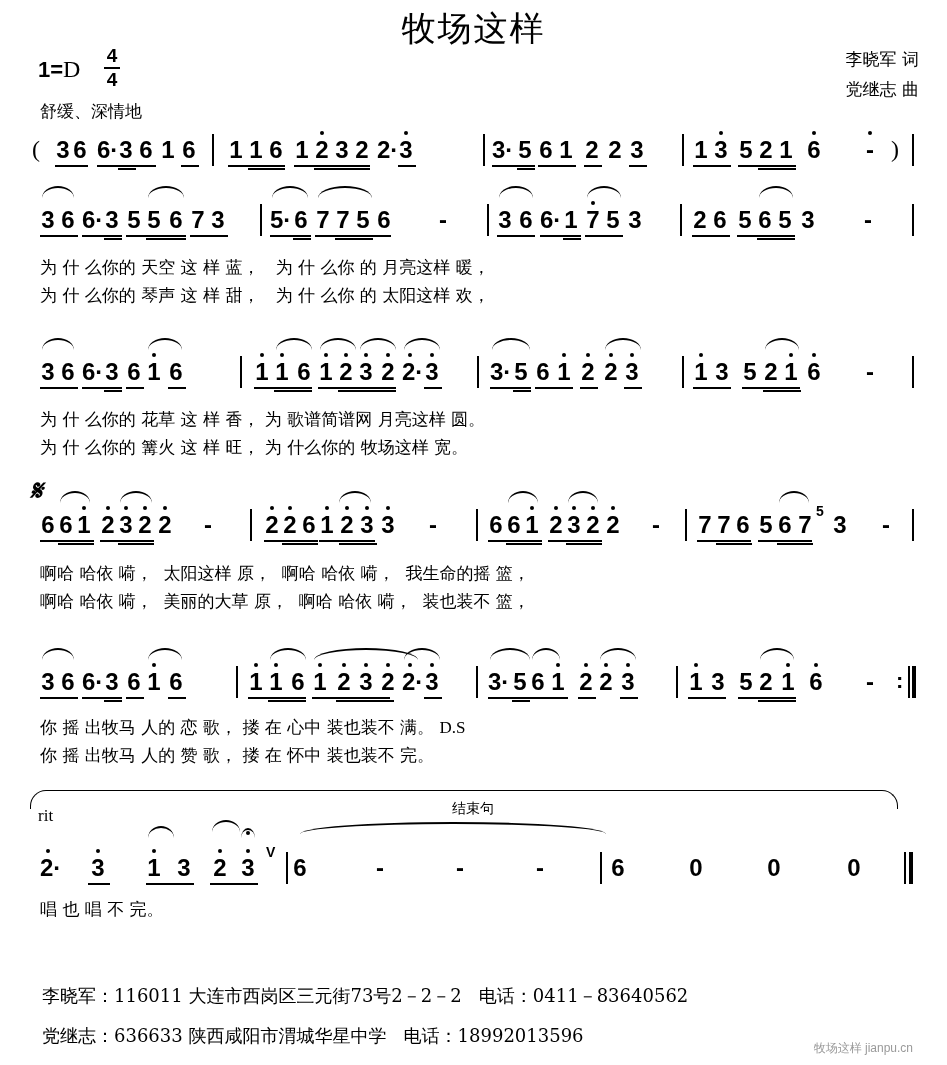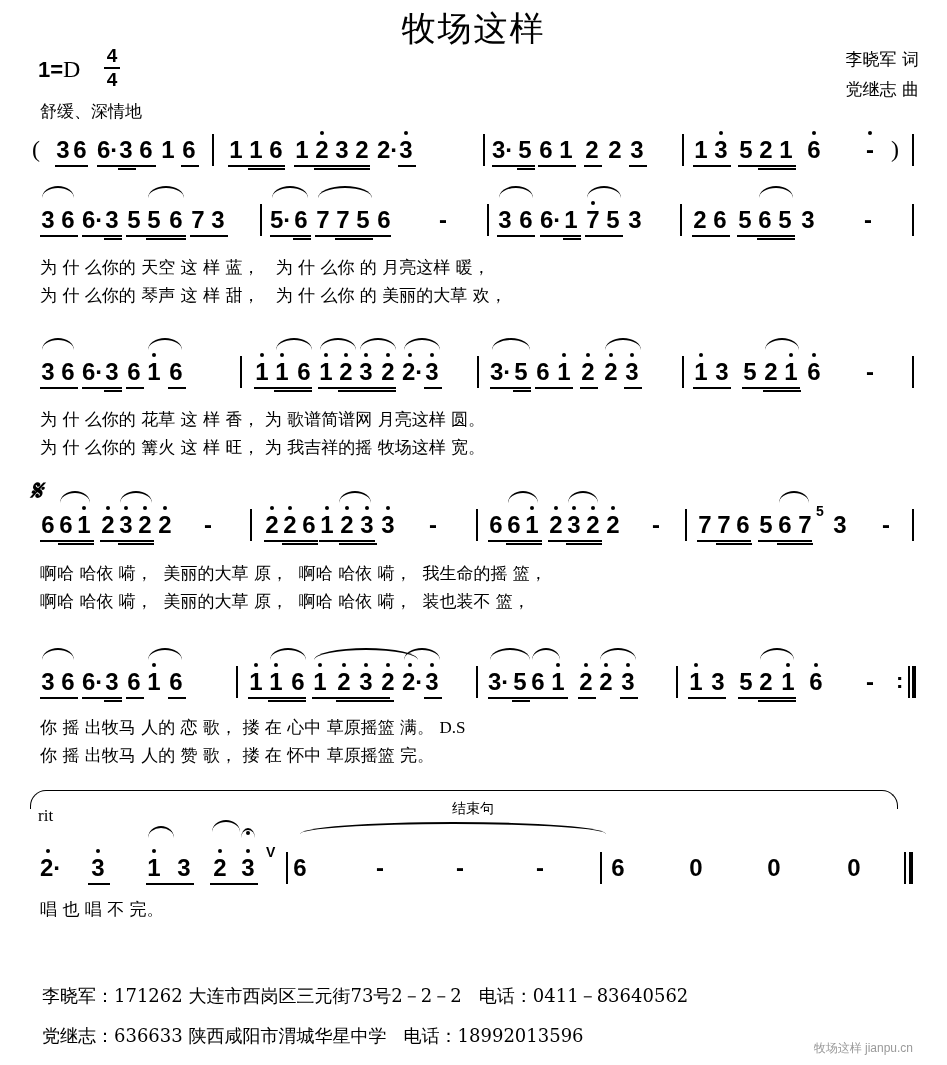--- a/index.html
+++ b/index.html
@@ -164,21 +164,21 @@
     <div class="ul" style="left: 757px; width: 38px; top: 38px;"></div>
     <div class="slur" style="left: 42px; width: 32px; top: -14px;"></div>
     <div class="slur" style="left: 148px; width: 36px; top: -14px;"></div>
     <div class="slur" style="left: 272px; width: 36px; top: -14px;"></div>
     <div class="slur" style="left: 318px; width: 54px; top: -14px;"></div>
     <div class="slur" style="left: 499px; width: 34px; top: -14px;"></div>
     <div class="slur" style="left: 587px; width: 34px; top: -14px;"></div>
     <div class="slur" style="left: 759px; width: 34px; top: -14px;"></div>
   </div>
 <div class="lyric" style="left:40px;top:256px">为 什 么你的 天空 这 样 蓝，   为 什 么你 的 月亮这样 暖，</div>
-<div class="lyric" style="left:40px;top:284px">为 什 么你的 琴声 这 样 甜，   为 什 么你 的 美丽的大草 欢，</div>
+<div class="lyric" style="left:40px;top:284px">为 什 么你的 琴声 这 样 甜，   为 什 么你 的 太阳这样 欢，</div>
 
 <div class="staff" style="top:352px" id="sys2">
     <div class="note" style="left: 40px;">3</div>
     <div class="note" style="left: 60px;">6</div>
     <div class="note" style="left: 82px;">6·</div>
     <div class="note" style="left: 104px;">3</div>
     <div class="note" style="left: 126px;">6</div>
     <div class="note" style="left: 146px;">1<span class="hd"></span></div>
     <div class="note" style="left: 168px;">6</div>
     <div class="barline" style="left: 240px;"></div>
@@ -230,21 +230,21 @@
     <div class="slur" style="left: 148px; width: 34px; top: -14px;"></div>
     <div class="slur" style="left: 276px; width: 36px; top: -14px;"></div>
     <div class="slur" style="left: 320px; width: 36px; top: -14px;"></div>
     <div class="slur" style="left: 360px; width: 36px; top: -14px;"></div>
     <div class="slur" style="left: 404px; width: 36px; top: -14px;"></div>
     <div class="slur" style="left: 492px; width: 38px; top: -14px;"></div>
     <div class="slur" style="left: 605px; width: 36px; top: -14px;"></div>
     <div class="slur" style="left: 765px; width: 34px; top: -14px;"></div>
   </div>
 <div class="lyric" style="left:40px;top:408px">为 什 么你的 花草 这 样 香， 为 歌谱简谱网 月亮这样 圆。</div>
-<div class="lyric" style="left:40px;top:436px">为 什 么你的 篝火 这 样 旺， 为 我吉祥的摇 牧场这样 宽。</div>
+<div class="lyric" style="left:40px;top:436px">为 什 么你的 篝火 这 样 旺， 为 什么你的 牧场这样 宽。</div>
 
 <div class="abs segno">𝄋</div>
 <div class="staff" style="top:505px" id="sys3">
     <div class="note" style="left: 40px;">6</div>
     <div class="note" style="left: 58px;">6</div>
     <div class="note" style="left: 76px;">1<span class="hd"></span></div>
     <div class="note" style="left: 100px;">2<span class="hd"></span></div>
     <div class="note" style="left: 118px;">3<span class="hd"></span></div>
     <div class="note" style="left: 137px;">2<span class="hd"></span></div>
     <div class="note" style="left: 157px;">2<span class="hd"></span></div>
@@ -294,21 +294,21 @@
     <div class="ul" style="left: 758px; width: 54px; top: 35px;"></div>
     <div class="ul" style="left: 777px; width: 36px; top: 38px;"></div>
     <div class="slur" style="left: 60px; width: 30px; top: -14px;"></div>
     <div class="slur" style="left: 120px; width: 32px; top: -14px;"></div>
     <div class="slur" style="left: 339px; width: 32px; top: -14px;"></div>
     <div class="slur" style="left: 508px; width: 30px; top: -14px;"></div>
     <div class="slur" style="left: 568px; width: 30px; top: -14px;"></div>
     <div class="slur" style="left: 779px; width: 30px; top: -14px;"></div>
     <div class="grace" style="left: 816px; top: -2px;">5</div>
   </div>
-<div class="lyric" style="left:40px;top:562px">啊哈 哈依 嗬，  美丽的大草 原，  啊哈 哈依 嗬，  我生命的摇 篮，</div>
+<div class="lyric" style="left:40px;top:562px">啊哈 哈依 嗬，  太阳这样 原，  啊哈 哈依 嗬，  我生命的摇 篮，</div>
 <div class="lyric" style="left:40px;top:590px">啊哈 哈依 嗬，  美丽的大草 原，  啊哈 哈依 嗬，  装也装不 篮，</div>
 
 <div class="staff" style="top:662px" id="sys4">
     <div class="note" style="left: 40px;">3</div>
     <div class="note" style="left: 60px;">6</div>
     <div class="note" style="left: 82px;">6·</div>
     <div class="note" style="left: 104px;">3</div>
     <div class="note" style="left: 126px;">6</div>
     <div class="note" style="left: 146px;">1<span class="hd"></span></div>
     <div class="note" style="left: 168px;">6</div>
@@ -362,22 +362,22 @@
     <div class="slur" style="left: 42px; width: 32px; top: -14px;"></div>
     <div class="slur" style="left: 148px; width: 34px; top: -14px;"></div>
     <div class="slur" style="left: 270px; width: 36px; top: -14px;"></div>
     <div class="slur" style="left: 314px; width: 104px; top: -14px;"></div>
     <div class="slur" style="left: 404px; width: 36px; top: -14px;"></div>
     <div class="slur" style="left: 490px; width: 40px; top: -14px;"></div>
     <div class="slur" style="left: 532px; width: 28px; top: -14px;"></div>
     <div class="slur" style="left: 600px; width: 36px; top: -14px;"></div>
     <div class="slur" style="left: 760px; width: 34px; top: -14px;"></div>
   </div>
-<div class="lyric" style="left:40px;top:716px"><span>你 摇 出牧马 人的 恋 歌， 搂 在 心中 草原摇篮 满。</span> <span class="ds">D.S</span></div>
-<div class="lyric" style="left:40px;top:744px">你 摇 出牧马 人的 赞 歌， 搂 在 怀中 草原摇篮 完。</div>
+<div class="lyric" style="left:40px;top:716px"><span>你 摇 出牧马 人的 恋 歌， 搂 在 心中 装也装不 满。</span> <span class="ds">D.S</span></div>
+<div class="lyric" style="left:40px;top:744px">你 摇 出牧马 人的 赞 歌， 搂 在 怀中 装也装不 完。</div>
 
 <div class="abs bracket"></div>
 <div class="abs endlabel">结束句</div>
 <div class="abs rit">rit</div>
 <div class="staff" style="top:848px" id="sys5">
     <div class="note" style="left: 40px;">2·<span class="hd"></span></div>
     <div class="note" style="left: 90px;">3<span class="hd"></span></div>
     <div class="note" style="left: 146px;">1<span class="hd"></span></div>
     <div class="note" style="left: 176px;">3</div>
     <div class="note" style="left: 212px;">2<span class="hd"></span></div>
@@ -398,15 +398,15 @@
     <div class="ul" style="left: 88px; width: 22px; top: 35px;"></div>
     <div class="ul" style="left: 146px; width: 48px; top: 35px;"></div>
     <div class="ul" style="left: 210px; width: 48px; top: 35px;"></div>
     <div class="slur" style="left: 148px; width: 26px; top: -22px;"></div>
     <div class="slur" style="left: 212px; width: 28px; top: -28px;"></div>
     <div class="slur" style="left: 300px; width: 306px; top: -26px;"></div>
     <div class="fermata" style="left: 241px; top: -20px;"></div>
   </div>
 <div class="lyric" style="left:40px;top:898px">唱 也 唱 不 完。</div>
 
-<div class="abs contact" style="top:984px">李晓军：171262 大连市西岗区三元街73号2－2－2   电话：0411－83640562</div>
+<div class="abs contact" style="top:984px">李晓军：116011 大连市西岗区三元街73号2－2－2   电话：0411－83640562</div>
 <div class="abs contact" style="top:1024px">党继志：636633 陕西咸阳市渭城华星中学   电话：18992013596</div>
 <div class="abs watermark">牧场这样 jianpu.cn</div>
 
 </body></html>

